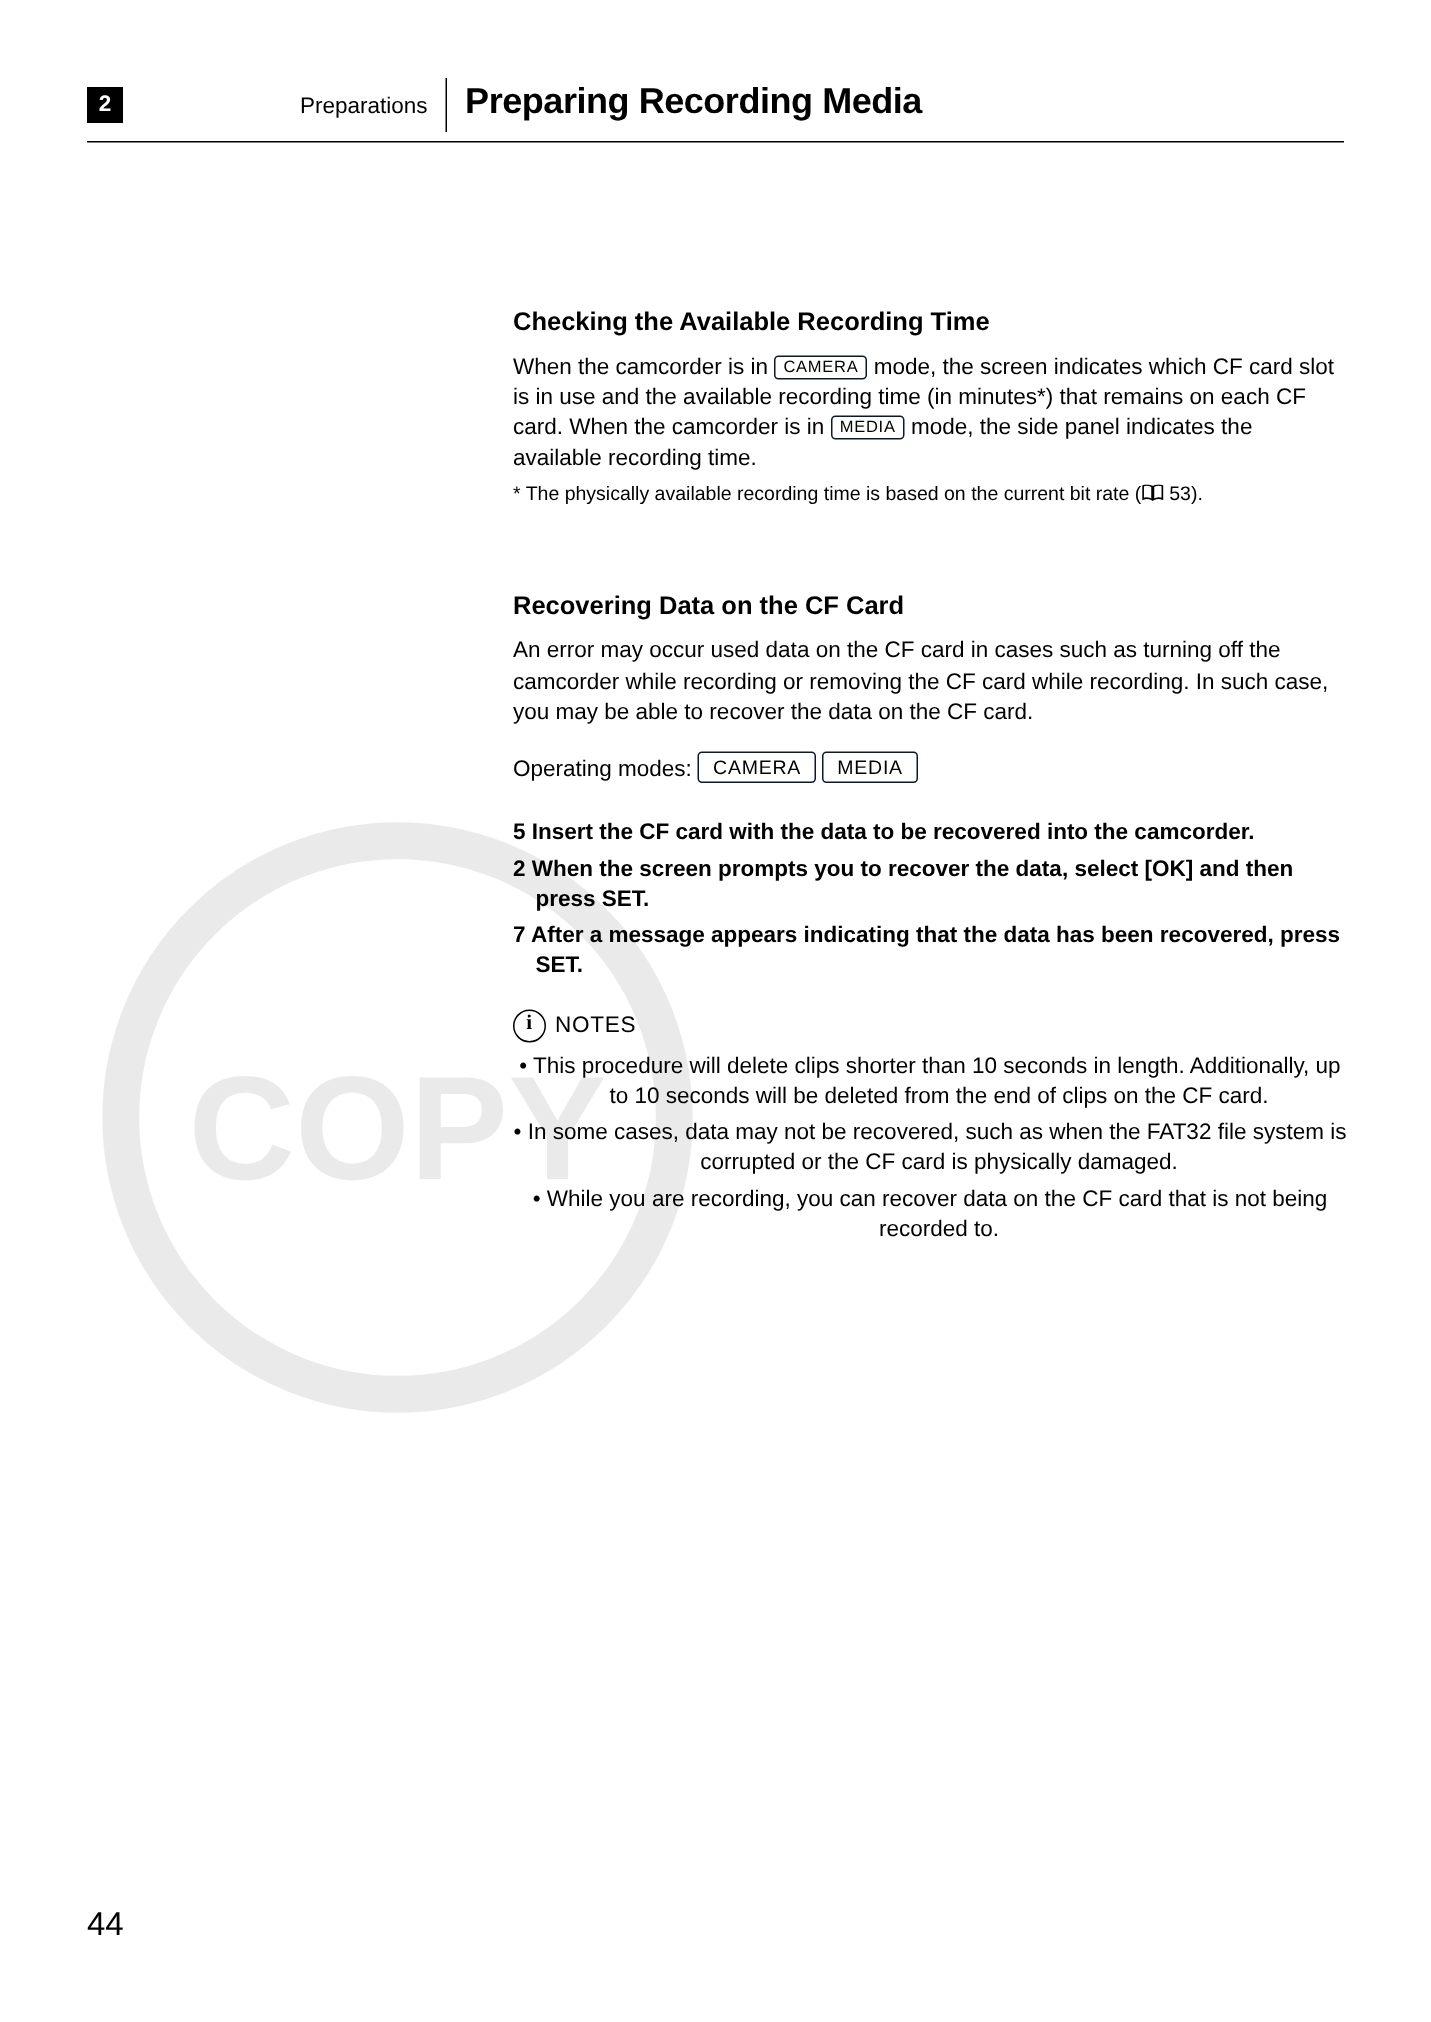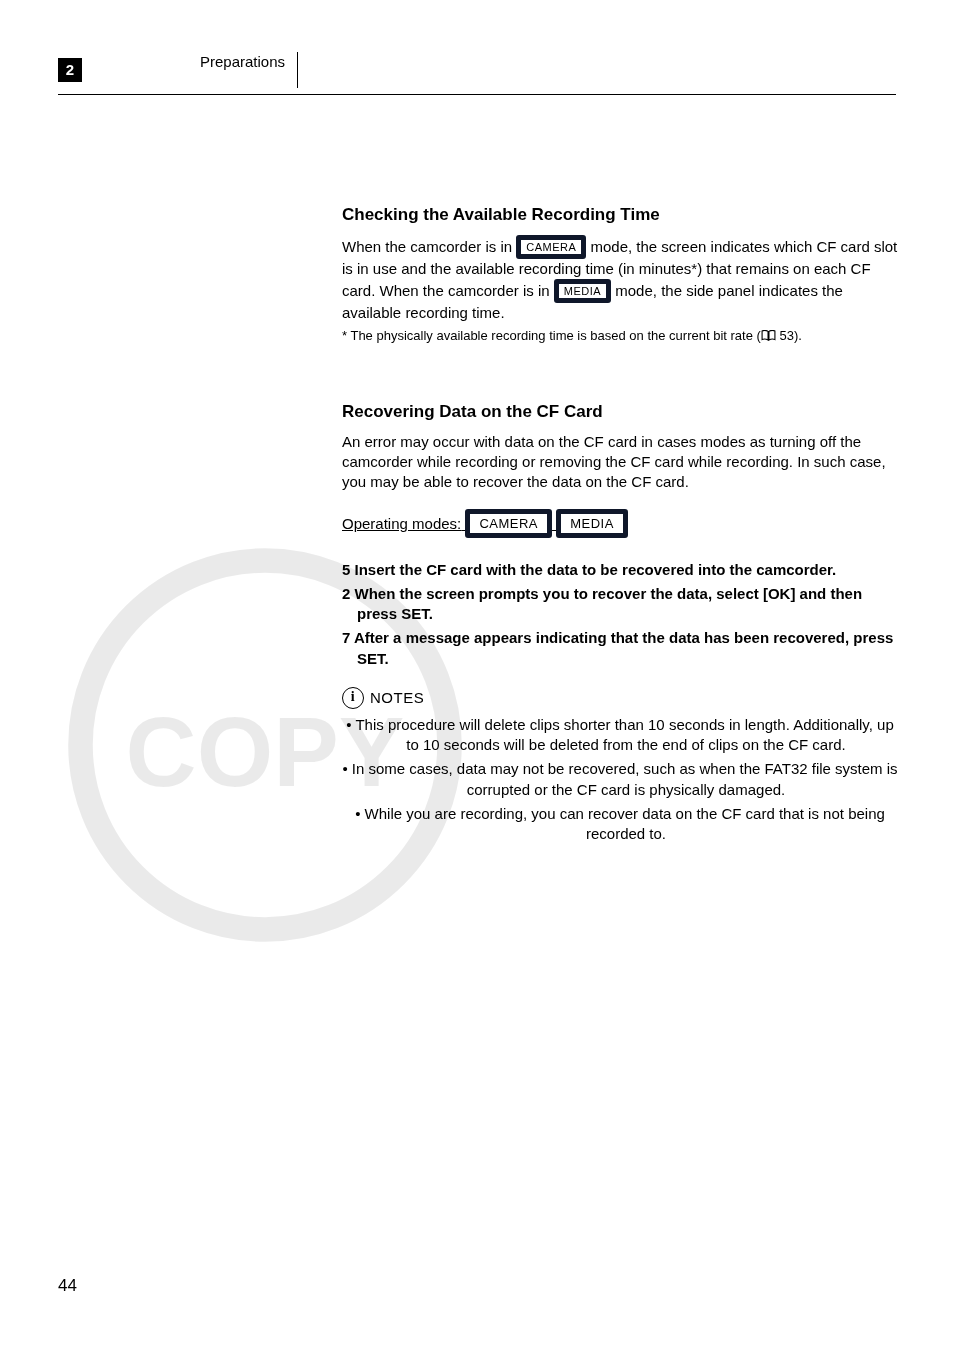--- a/index.html
+++ b/index.html
@@ -52,38 +52,38 @@
     font-size: 17px; font-weight: bold;
     margin-bottom: 8px;
   }
   .para { margin-bottom: 2px; }
   .footnote { font-size: 13px; margin-top: 4px; }
   .mode-tag {
     display: inline-block;
     font-family: "Arial Narrow", Arial, sans-serif;
     font-size: 11px;
     letter-spacing: 0.5px;
-    border: 5px solid #0f172a;
+    border: 1px solid #0f172a;
     border-radius: 3px;
     padding: 0 5px;
     line-height: 14px;
     vertical-align: 1px;
   }
   .mode-tag.lg {
     font-size: 13px;
     padding: 1px 9px;
     line-height: 17px;
   }
   .book-icon {
     display: inline-block;
     width: 15px; height: 11px;
     vertical-align: -1px;
   }
   .section-gap { height: 56px; }
-  .op-modes { margin-top: 16px; margin-bottom: 22px; text-decoration: underline; }
+  .op-modes { margin-top: 16px; margin-bottom: 22px; }
   .steps .step {
     font-weight: bold;
     text-indent: -15px;
     margin-left: 15px;
     margin-bottom: 4px;
   }
   .notes-head {
     display: flex; align-items: center; gap: 6px;
     margin-top: 18px; margin-bottom: 6px;
     letter-spacing: 0.5px;
@@ -106,55 +106,56 @@
   .watermark {
     position: absolute;
     top: 540px; left: 60px;
     width: 410px; height: 410px;
     opacity: 0.08;
     pointer-events: none;
   }
   .page-num {
     position: absolute;
     bottom: 50px; left: 58px;
-    font-size: 17px;
+    font-size: 22px;
   }
 </style>
 </head>
 <body>
 
 <svg class="watermark" viewBox="0 0 100 100">
   <circle cx="50" cy="50" r="45" fill="none" stroke="#000" stroke-width="6"></circle>
   <text x="50" y="60" text-anchor="middle" font-size="24" font-weight="bold" font-family="Arial">COPY</text>
 </svg>
 
 <div class="chapter-box">2</div>
 
 <div class="header">
   <span class="section-label">Preparations</span>
   <span class="vdiv"></span>
+  <span class="page-title">Preparing Recording Media</span>
 </div>
 <div class="hrule"></div>
 
 <div class="content">
 
   <h2>Checking the Available Recording Time</h2>
   <p class="para">
     <span>When the camcorder is in </span><span class="mode-tag">CAMERA</span><span> mode, the screen indicates which CF card slot is in use and the available recording time (in minutes*) that remains on each CF card. When the camcorder is in </span><span class="mode-tag">MEDIA</span><span> mode, the side panel indicates the available recording time.</span>
   </p>
   <p class="footnote">
     <span>* The physically available recording time is based on the current bit rate (</span><svg class="book-icon" viewBox="0 0 16 12">
         <path d="M1 1 Q4 -0.5 7.5 1.5 L7.5 11 Q4 9 1 10.5 Z M15 1 Q12 -0.5 8.5 1.5 L8.5 11 Q12 9 15 10.5 Z" fill="none" stroke="#000" stroke-width="1.2"></path>
       </svg><span> 53).</span>
   </p>
 
   <div class="section-gap"></div>
 
   <h2>Recovering Data on the CF Card</h2>
-  <p class="para">An error may occur with data on the CF card in cases modes as turning off the camcorder while recording or removing the CF card while recording. In such case, you may be able to recover the data on the CF card.</p>
+  <p class="para">An error may occur used data on the CF card in cases such as turning off the camcorder while recording or removing the CF card while recording. In such case, you may be able to recover the data on the CF card.</p>
 
   <p class="op-modes">
     <span>Operating modes:</span>
     <span class="mode-tag lg">CAMERA</span>
     <span class="mode-tag lg">MEDIA</span>
   </p>
 
   <div class="steps">
     <p class="step">5 Insert the CF card with the data to be recovered into the camcorder.</p>
     <p class="step">2 When the screen prompts you to recover the data, select [OK] and then press SET.</p>

